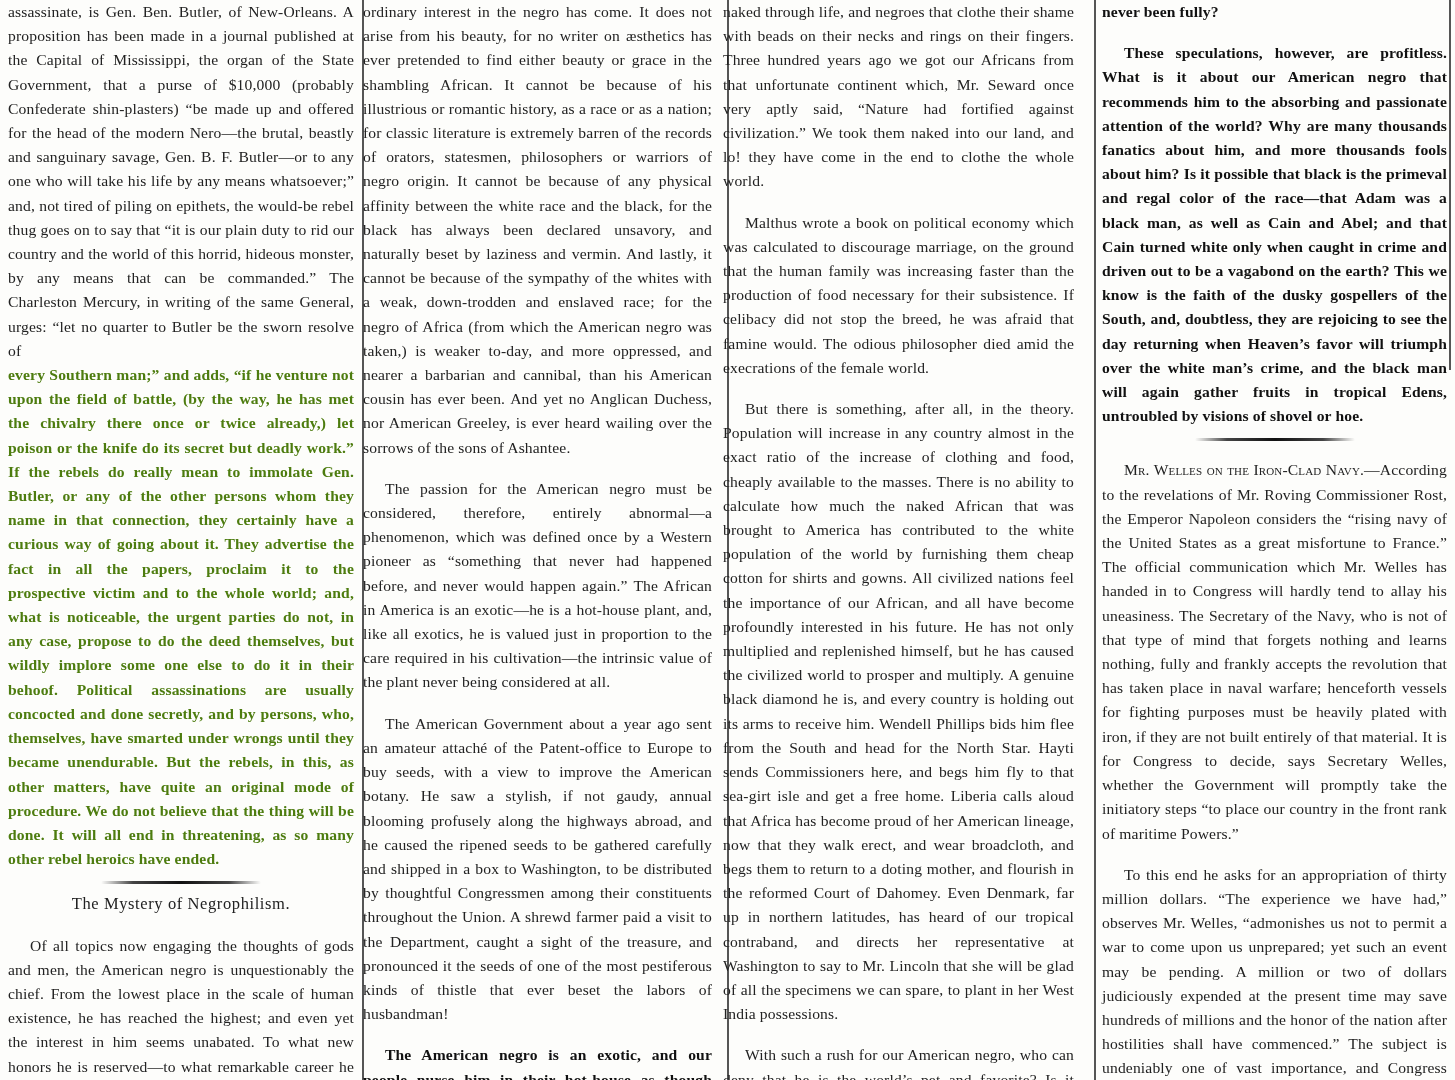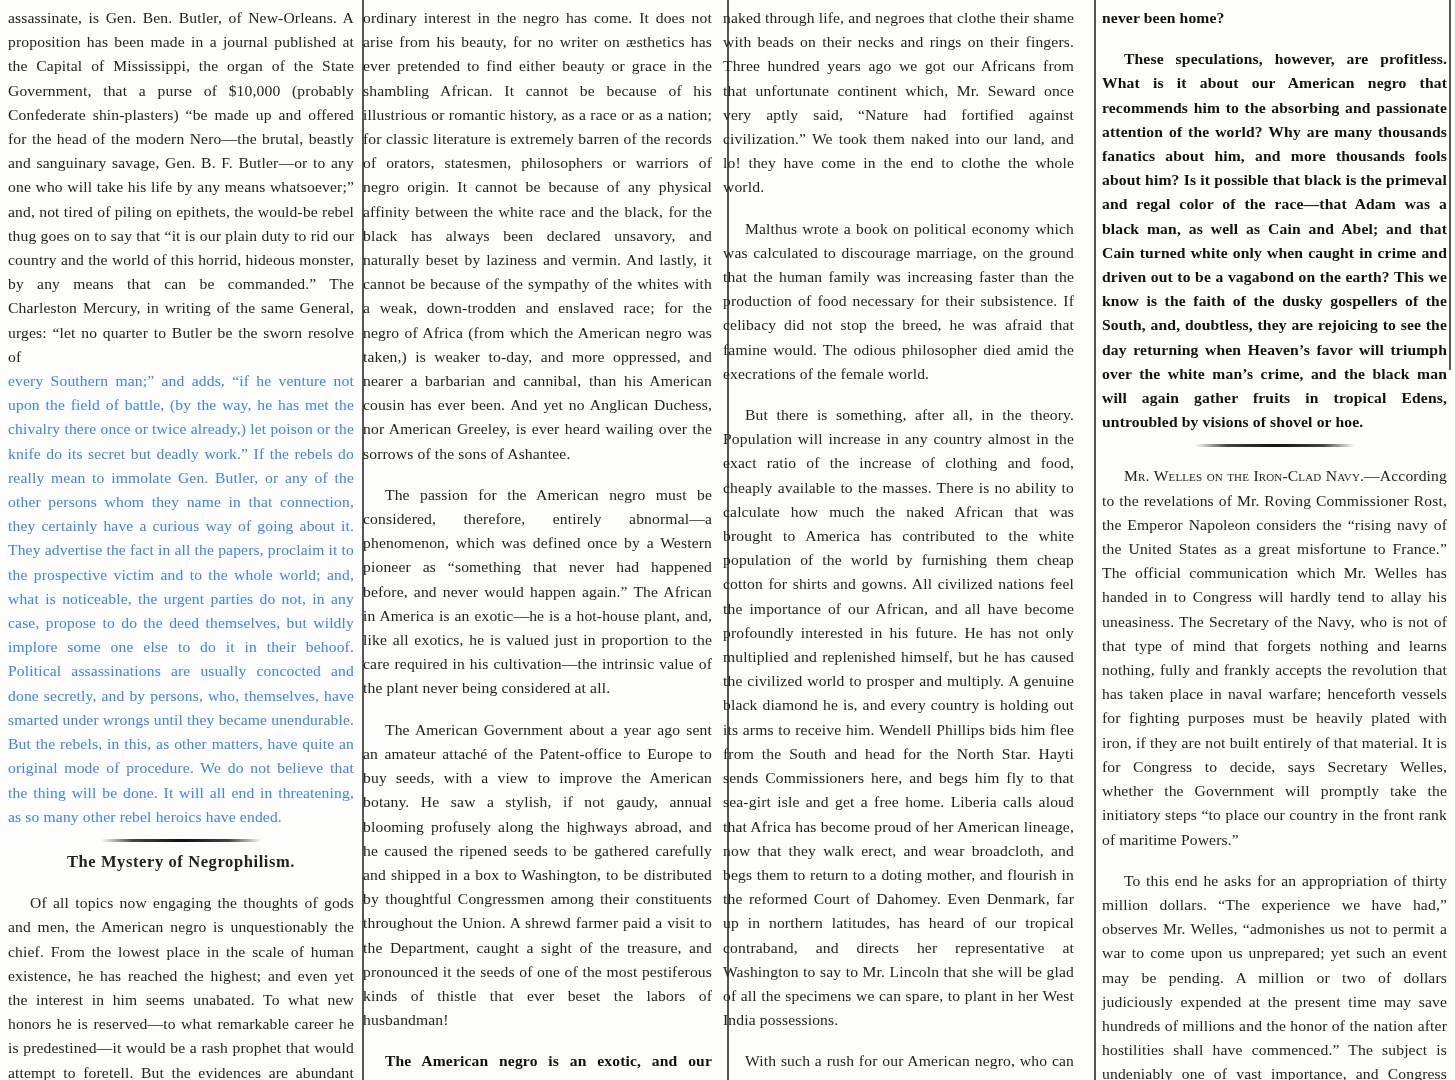--- a/index.html
+++ b/index.html
@@ -5,21 +5,21 @@
   html, body { margin: 0; padding: 0; }
   body {
     width: 1455px; height: 1080px; overflow: hidden;
     background: #fdfdfb;
     font-family: "Liberation Serif", "DejaVu Serif", serif;
     color: #222;
   }
   .page { position: relative; width: 1455px; height: 1080px; }
   .col {
     position: absolute; top: 0; height: 764px;
-    box-sizing: border-box; padding: 6px 8px 0 8px;
+    box-sizing: border-box; padding: 0 8px 0 8px;
     font-size: 15.6px; line-height: 24.2px;
     text-align: justify; letter-spacing: 0.15px;
   }
   .col p { margin: 0; text-indent: 0; }
   .col p.ind { text-indent: 22px; margin-top: 17px; }
   .c1 { left: 0; width: 362px; }
   .c2 { left: 355px; width: 365px; }
   .c3 { left: 715px; width: 367px; }
   .c4 { left: 1094px; width: 361px; }
   .rule-v {
@@ -30,24 +30,24 @@
   .r3 { left: 1094px; height: 1080px; }
   .r4 { left: 1449px; height: 370px; }
   .bold { font-weight: bold; color: #111; }
   .sc { font-variant: small-caps; }
   .divider {
     width: 160px; height: 3px; margin: 10px auto 8px auto;
     background: linear-gradient(90deg, transparent 0%, #444 20%, #111 50%, #444 80%, transparent 100%);
     border-radius: 2px;
   }
   .heading {
-    text-align: center; font-weight: bold; font-size: 16.5px;
+    text-align: center; font-weight: normal; font-size: 16.5px;
     letter-spacing: 0.6px; margin: 2px 0 0 0;
   }
-  .reprint { font-weight: normal; color: #3b82f6; }
+  .reprint { font-weight: bold; color: #4d7c0f; }
 </style>
 </head>
 <body>
 
 <div class="page">
 
   <div class="rule-v r1"></div>
   <div class="rule-v r2"></div>
   <div class="rule-v r3"></div>
   <div class="rule-v r4"></div>
@@ -70,21 +70,21 @@
 
   <div class="col c3">
     <p>naked through life, and negroes that clothe their shame with beads on their necks and rings on their fingers. Three hundred years ago we got our Africans from that unfortunate continent which, Mr. Seward once very aptly said, “Nature had fortified against civilization.” We took them naked into our land, and lo! they have come in the end to clothe the whole world.</p>
     <p class="ind">Malthus wrote a book on political economy which was calculated to discourage marriage, on the ground that the human family was increasing faster than the production of food necessary for their subsistence. If celibacy did not stop the breed, he was afraid that famine would. The odious philosopher died amid the execrations of the female world.</p>
     <p class="ind">But there is something, after all, in the theory. Population will increase in any country almost in the exact ratio of the increase of clothing and food, cheaply available to the masses. There is no ability to calculate how much the naked African that was brought to America has contributed to the white population of the world by furnishing them cheap cotton for shirts and gowns. All civilized nations feel the importance of our African, and all have become profoundly interested in his future. He has not only multiplied and replenished himself, but he has caused the civilized world to prosper and multiply. A genuine black diamond he is, and every country is holding out its arms to receive him. Wendell Phillips bids him flee from the South and head for the North Star. Hayti sends Commissioners here, and begs him fly to that sea-girt isle and get a free home. Liberia calls aloud that Africa has become proud of her American lineage, now that they walk erect, and wear broadcloth, and begs them to return to a doting mother, and flourish in the reformed Court of Dahomey. Even Denmark, far up in northern latitudes, has heard of our tropical contraband, and directs her representative at Washington to say to Mr. Lincoln that she will be glad of all the specimens we can spare, to plant in her West India possessions.</p>
     <p class="ind">With such a rush for our American negro, who can deny that he is the world’s pet and favorite? Is it surprising that our Southern States wish to keep what other countries deem so valuable, and are trying so hard to get? Has not the South taught the world the</p>
 
   </div>
 
   <div class="col c4">
-    <p class="bold">never been home?</p>
+    <p class="bold">never been fully?</p>
     <p class="ind bold">These speculations, however, are profitless. What is it about our American negro that recommends him to the absorbing and passionate attention of the world? Why are many thousands fanatics about him, and more thousands fools about him? Is it possible that black is the primeval and regal color of the race—that Adam was a black man, as well as Cain and Abel; and that Cain turned white only when caught in crime and driven out to be a vagabond on the earth? This we know is the faith of the dusky gospellers of the South, and, doubtless, they are rejoicing to see the day returning when Heaven’s favor will triumph over the white man’s crime, and the black man will again gather fruits in tropical Edens, untroubled by visions of shovel or hoe.</p>
     <div class="divider"></div>
     <p class="ind"><span class="sc">Mr. Welles on the Iron-Clad Navy.—</span><span>According to the revelations of Mr. Roving Commissioner Rost, the Emperor Napoleon considers the “rising navy of the United States as a great misfortune to France.” The official communication which Mr. Welles has handed in to Congress will hardly tend to allay his uneasiness. The Secretary of the Navy, who is not of that type of mind that forgets nothing and learns nothing, fully and frankly accepts the revolution that has taken place in naval warfare; henceforth vessels for fighting purposes must be heavily plated with iron, if they are not built entirely of that material. It is for Congress to decide, says Secretary Welles, whether the Government will promptly take the initiatory steps “to place our country in the front rank of maritime Powers.”</span></p>
     <p class="ind">To this end he asks for an appropriation of thirty million dollars. “The experience we have had,” observes Mr. Welles, “admonishes us not to permit a war to come upon us unprepared; yet such an event may be pending. A million or two of dollars judiciously expended at the present time may save hundreds of millions and the honor of the nation after hostilities shall have commenced.” The subject is undeniably one of vast importance, and Congress should not allow the session to end without a thorough discussion and action on the matter.</p>
 
   </div>
 
 </div>
 
 </body></html>

